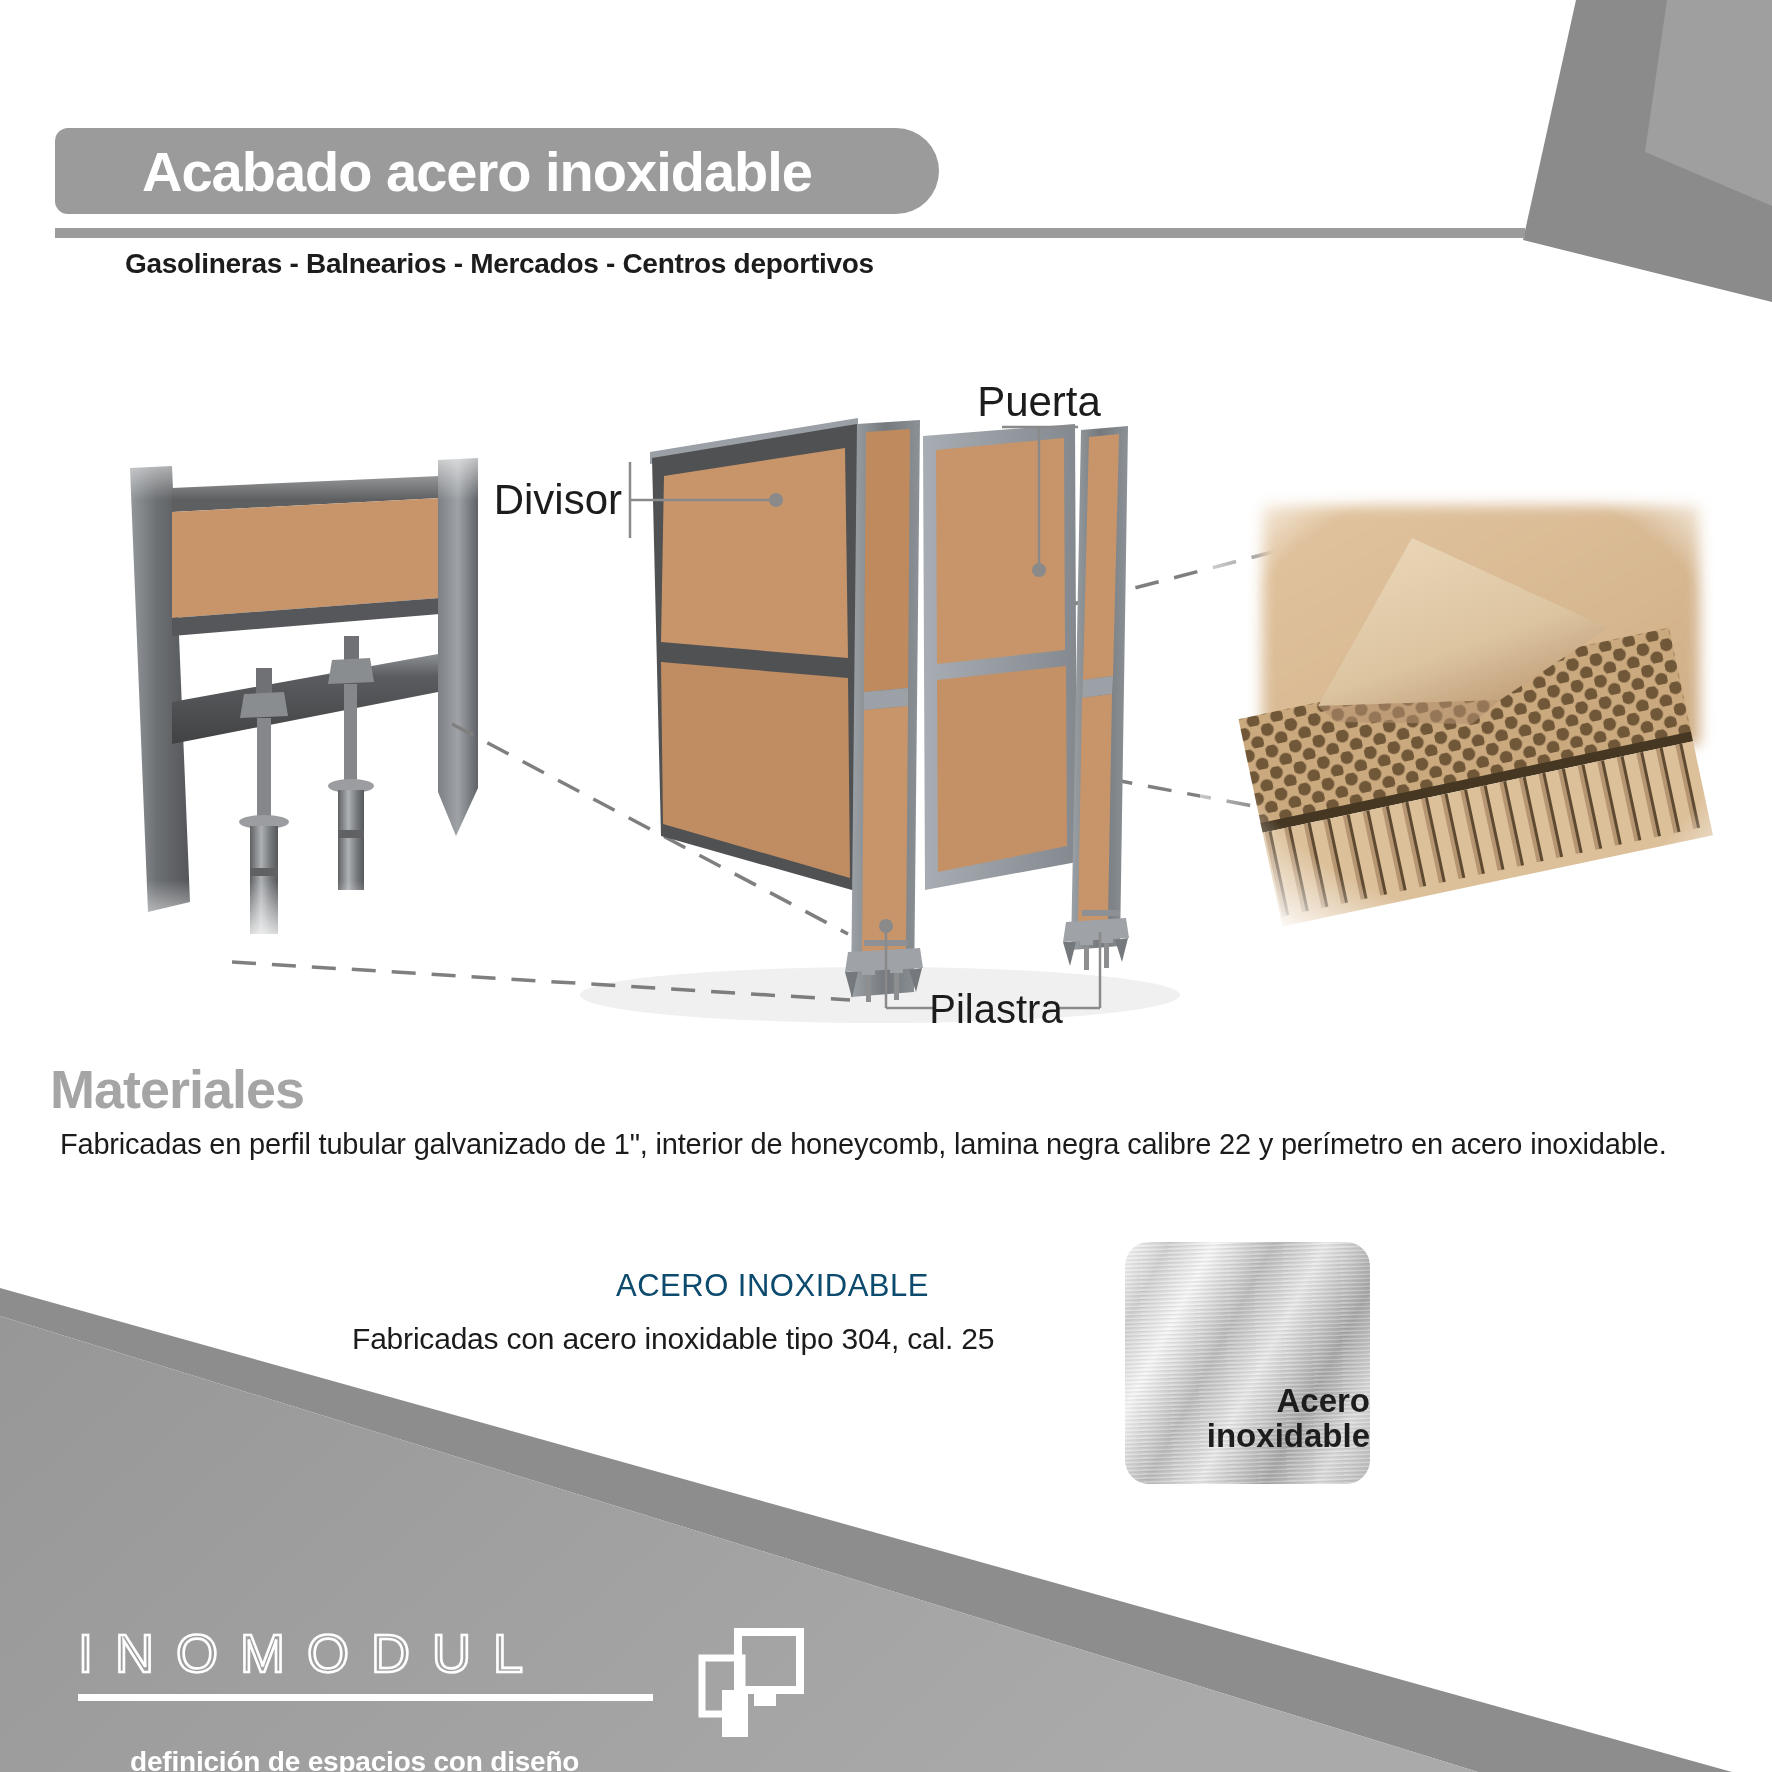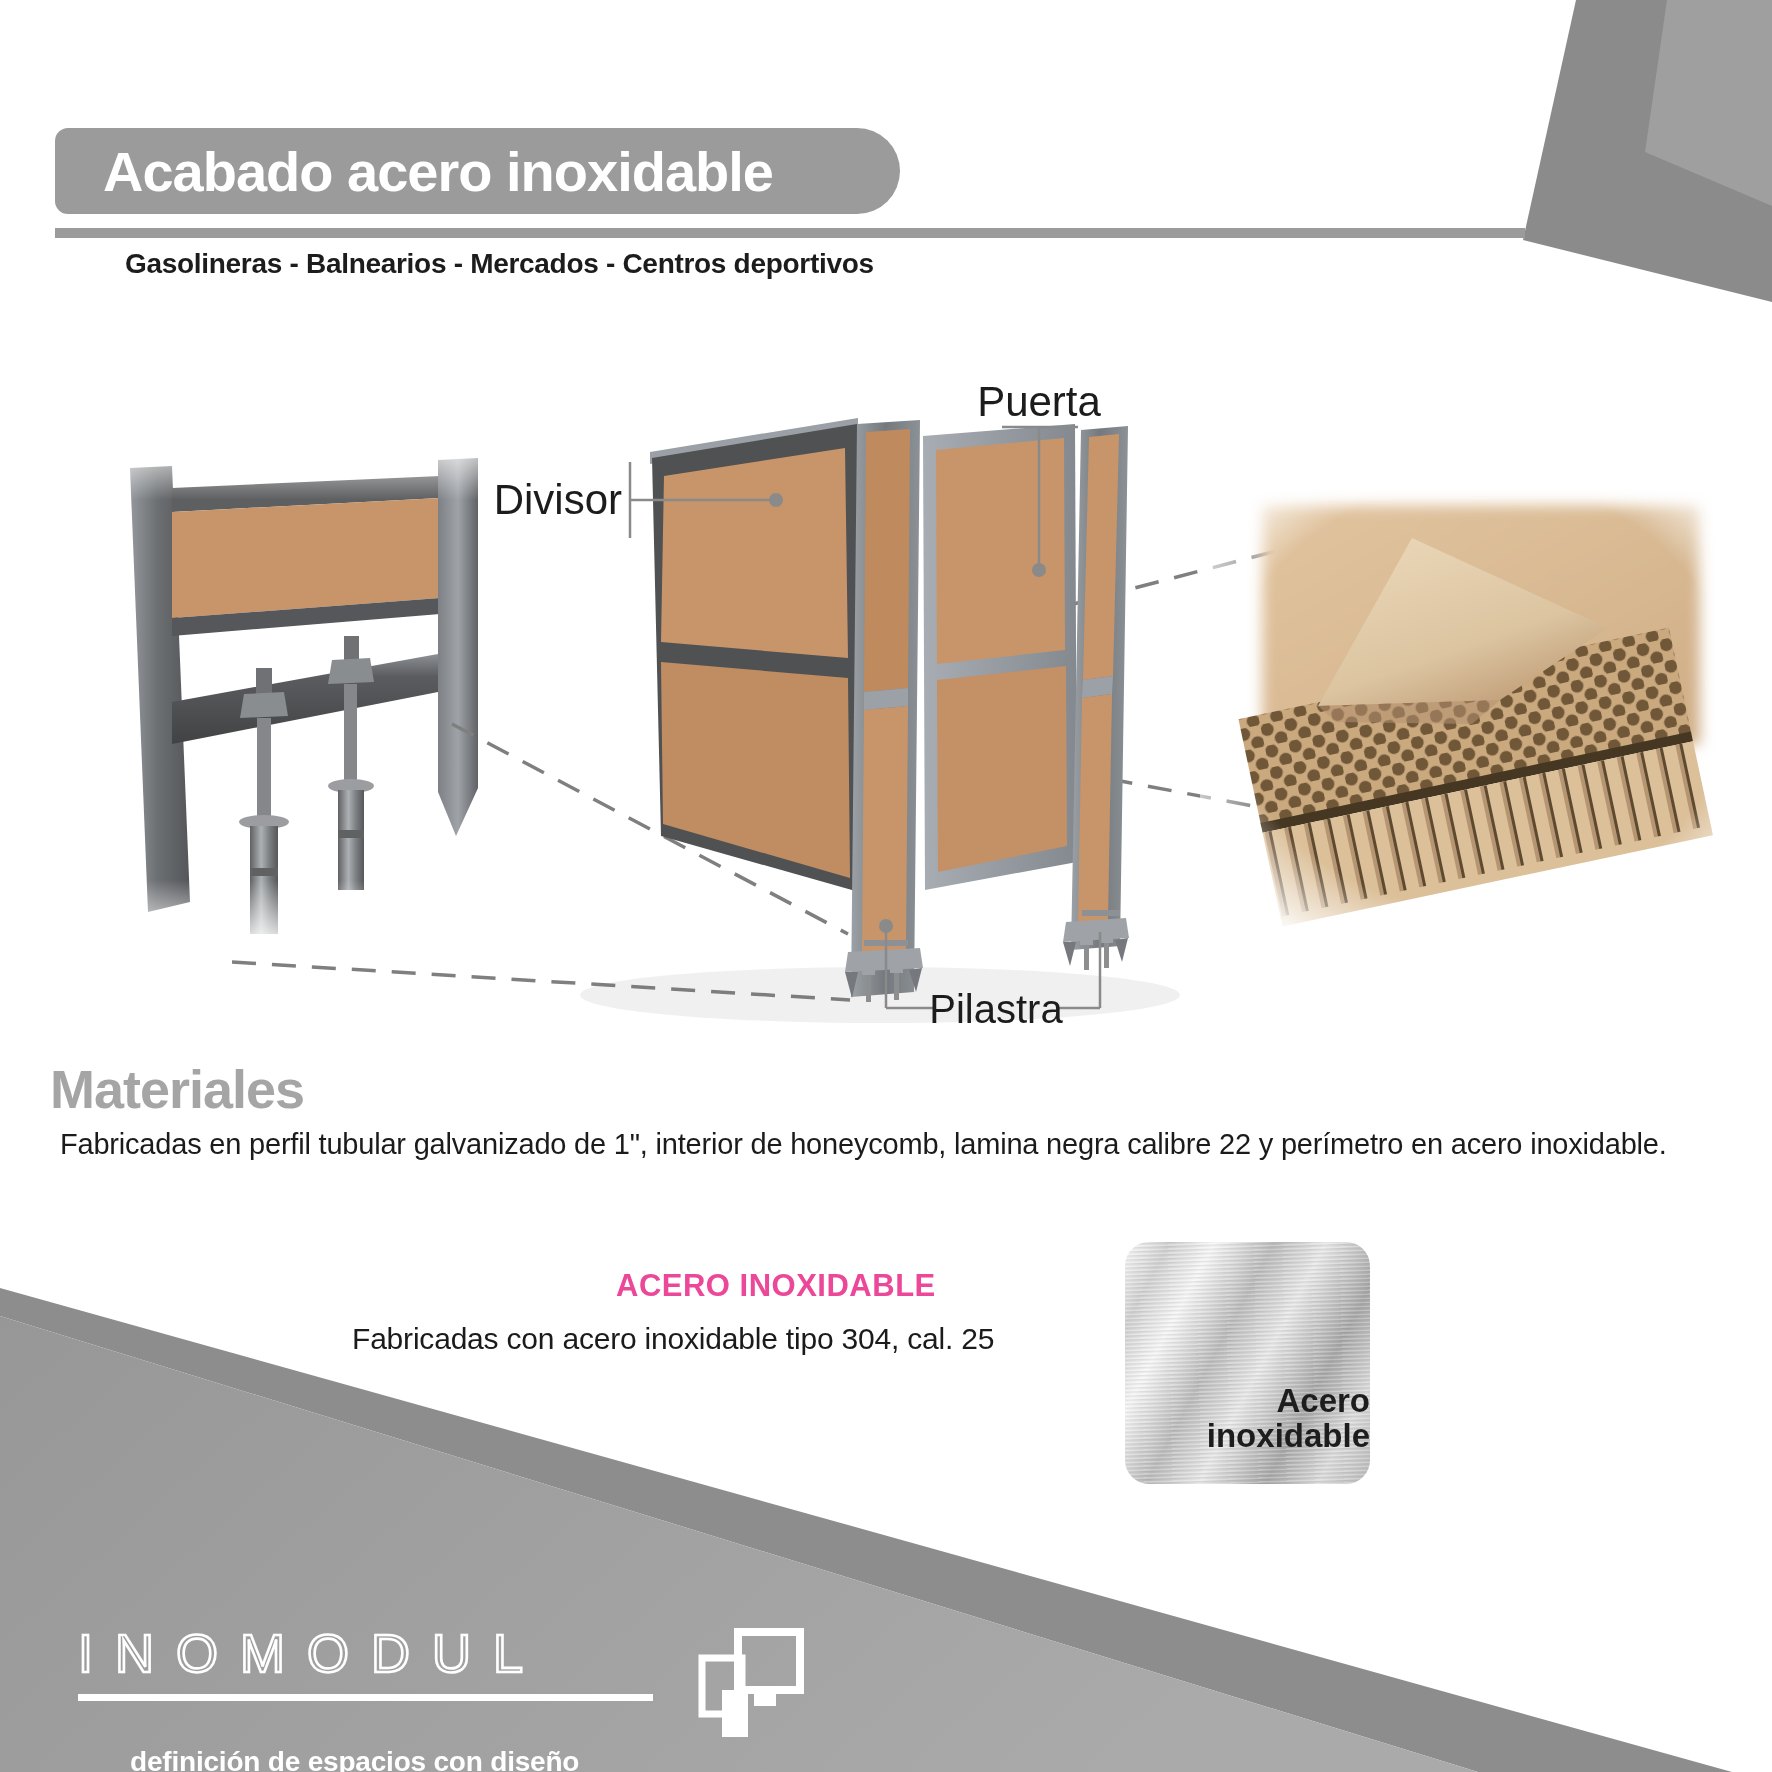--- a/index.html
+++ b/index.html
@@ -6,21 +6,21 @@
   .page {
     position:relative; width:1772px; height:1772px; overflow:hidden;
     background:#ffffff; font-family:"Liberation Sans", sans-serif;
   }
   svg.art { position:absolute; left:0; top:0; }
 
   
   .banner {
     position:absolute; left:55px; top:128px; width:845px; height:86px;
     background:#9b9b9b; border-radius:14px 46px 46px 14px;
-    display:flex; align-items:center;
+    display:flex; align-items:center;padding-left:39px;
   }
   .banner-title {
     color:#ffffff; font-size:56px; font-weight:bold; padding-left:48px;
     letter-spacing:-1px; white-space:nowrap;
   }
   .rule {
     position:absolute; left:55px; top:228px; width:1470px; height:10px;
     background:#9b9b9b;
   }
   .subtitle {
@@ -35,22 +35,22 @@
   }
   .materials-body {
     position:absolute; left:60px; top:1128px; width:1680px; font-size:29px;
     color:#1b1b1b; letter-spacing:-0.2px; white-space:nowrap;
   }
   .finish-heading {
     position:absolute; left:350px; top:1250px; font-size:56px; font-weight:bold;
     color:#9d9d9d; letter-spacing:-1px;
   }
   .finish-subheading {
-    position:absolute; left:616px; top:1268px; font-size:31px; font-weight:bold;
-    color:#ec4899; letter-spacing:0.5px;
+    position:absolute; left:616px; top:1268px; font-size:31px; font-weight:normal;
+    color:#0c4a6e; letter-spacing:0.5px;
   }
   .finish-body {
     position:absolute; left:352px; top:1322px; font-size:30px; color:#1b1b1b;
     letter-spacing:-0.2px; white-space:nowrap;
   }
 
   
   .swatch {
     position:absolute; left:1125px; top:1242px; width:245px; height:242px;
     border-radius:24px;

